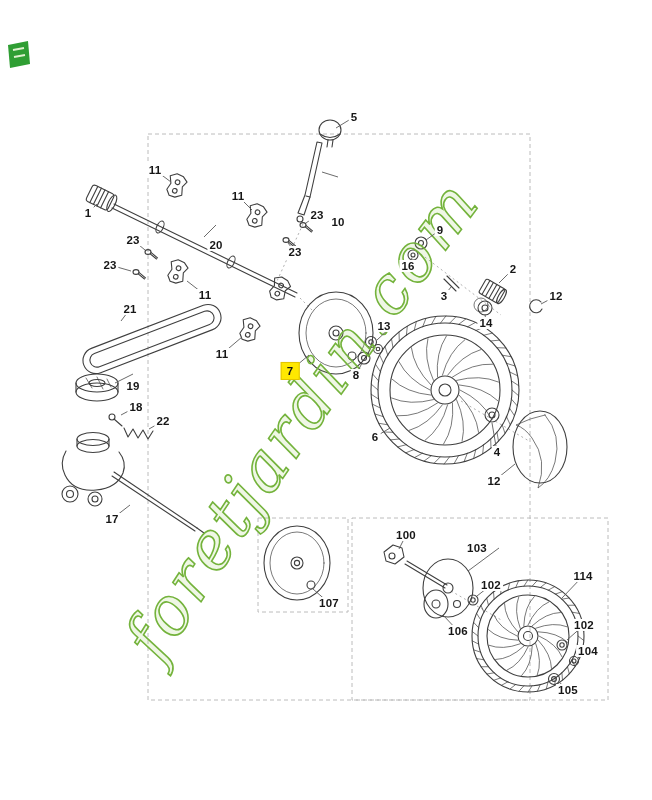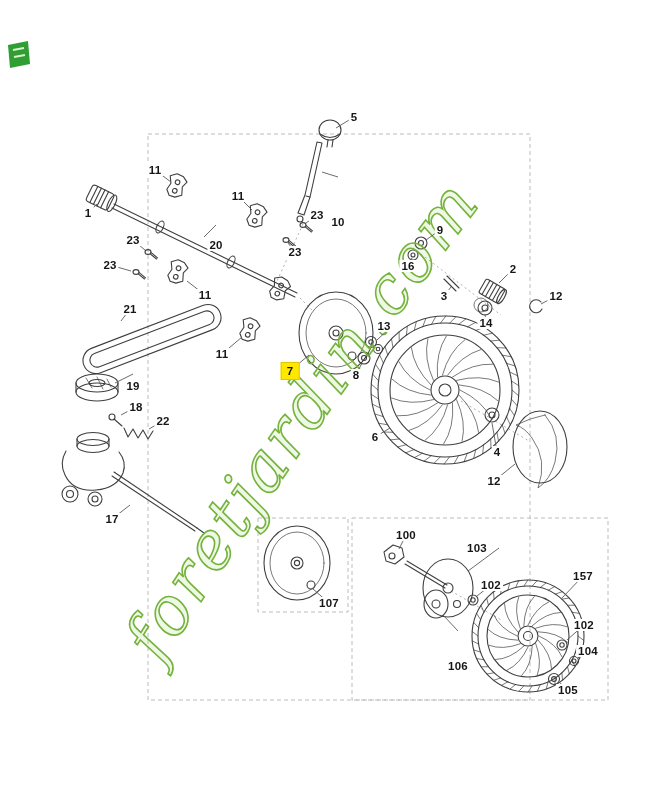--- a/index.html
+++ b/index.html
@@ -429,20 +429,20 @@
       <div class="part-label" style="left: 136px; top: 407px;">18</div>
       <div class="part-label" style="left: 163px; top: 421px;">22</div>
       <div class="part-label" style="left: 375px; top: 437px;">6</div>
       <div class="part-label" style="left: 497px; top: 452px;">4</div>
       <div class="part-label" style="left: 494px; top: 481px;">12</div>
       <div class="part-label" style="left: 112px; top: 519px;">17</div>
       <div class="part-label" style="left: 329px; top: 603px;">107</div>
       <div class="part-label" style="left: 406px; top: 535px;">100</div>
       <div class="part-label" style="left: 477px; top: 548px;">103</div>
       <div class="part-label" style="left: 491px; top: 585px;">102</div>
-      <div class="part-label" style="left: 458px; top: 631px; margin-top: 35px;">106</div>
-      <div class="part-label" style="left: 583px; top: 576px;">157</div>
+      <div class="part-label" style="left: 458px; top: 631px;">106</div>
+      <div class="part-label" style="left: 583px; top: 576px;">114</div>
       <div class="part-label" style="left: 584px; top: 625px;">102</div>
       <div class="part-label" style="left: 588px; top: 651px;">104</div>
       <div class="part-label" style="left: 568px; top: 690px;">105</div>
     </div>
 
 </div>
 
 </body></html>

